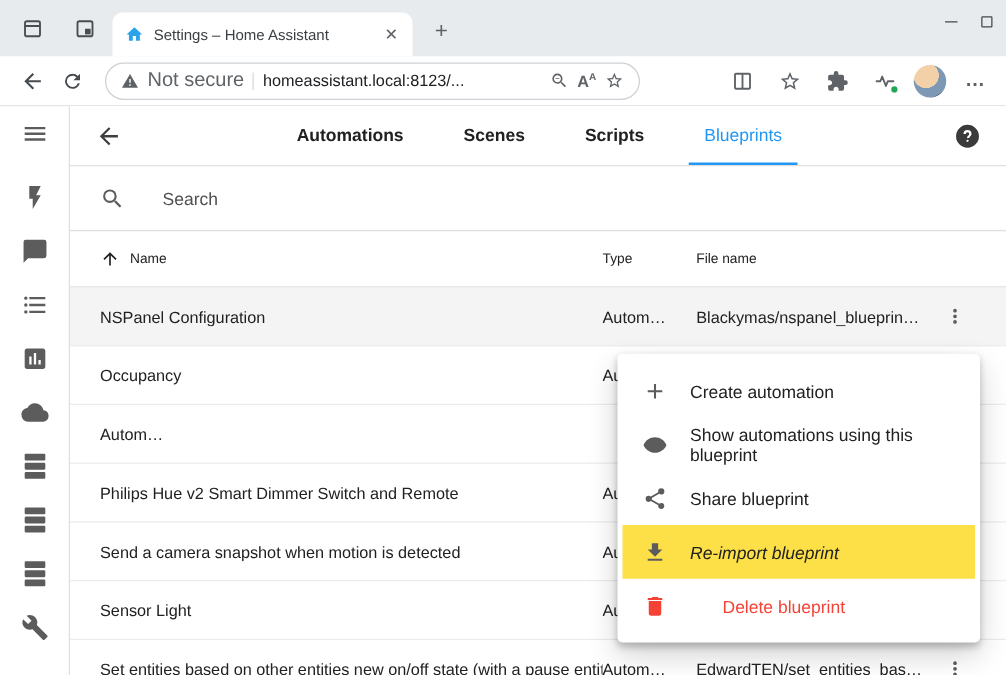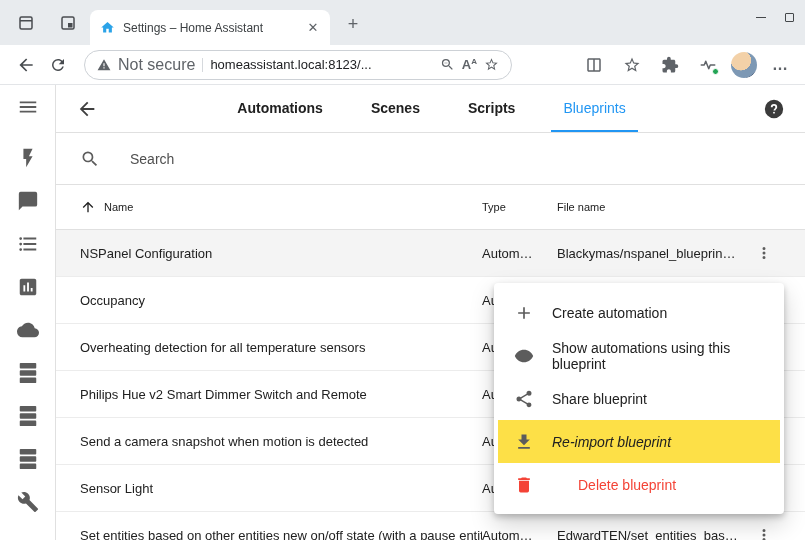--- a/index.html
+++ b/index.html
@@ -283,21 +283,20 @@
           <div class="cell">Occupancy</div>
           <div class="cell">Autom…</div>
           <div class="cell"></div>
           <button class="kebab">
             <svg width="18" height="18" viewBox="0 0 24 24" fill="currentColor">
                 <path d="M12,16A2,2 0 0,1 14,18A2,2 0 0,1 12,20A2,2 0 0,1 10,18A2,2 0 0,1 12,16M12,10A2,2 0 0,1 14,12A2,2 0 0,1 12,14A2,2 0 0,1 10,12A2,2 0 0,1 12,10M12,4A2,2 0 0,1 14,6A2,2 0 0,1 12,8A2,2 0 0,1 10,6A2,2 0 0,1 12,4Z"></path>
               </svg>
           </button>
         </div>
         <div class="trow">
-          <div class="cell">Overheating detection for all temperature sensors</div>
           <div class="cell">Autom…</div>
           <div class="cell"></div>
           <button class="kebab">
             <svg width="18" height="18" viewBox="0 0 24 24" fill="currentColor">
                 <path d="M12,16A2,2 0 0,1 14,18A2,2 0 0,1 12,20A2,2 0 0,1 10,18A2,2 0 0,1 12,16M12,10A2,2 0 0,1 14,12A2,2 0 0,1 12,14A2,2 0 0,1 10,12A2,2 0 0,1 12,10M12,4A2,2 0 0,1 14,6A2,2 0 0,1 12,8A2,2 0 0,1 10,6A2,2 0 0,1 12,4Z"></path>
               </svg>
           </button>
         </div>
         <div class="trow">
           <div class="cell">Philips Hue v2 Smart Dimmer Switch and Remote</div>

